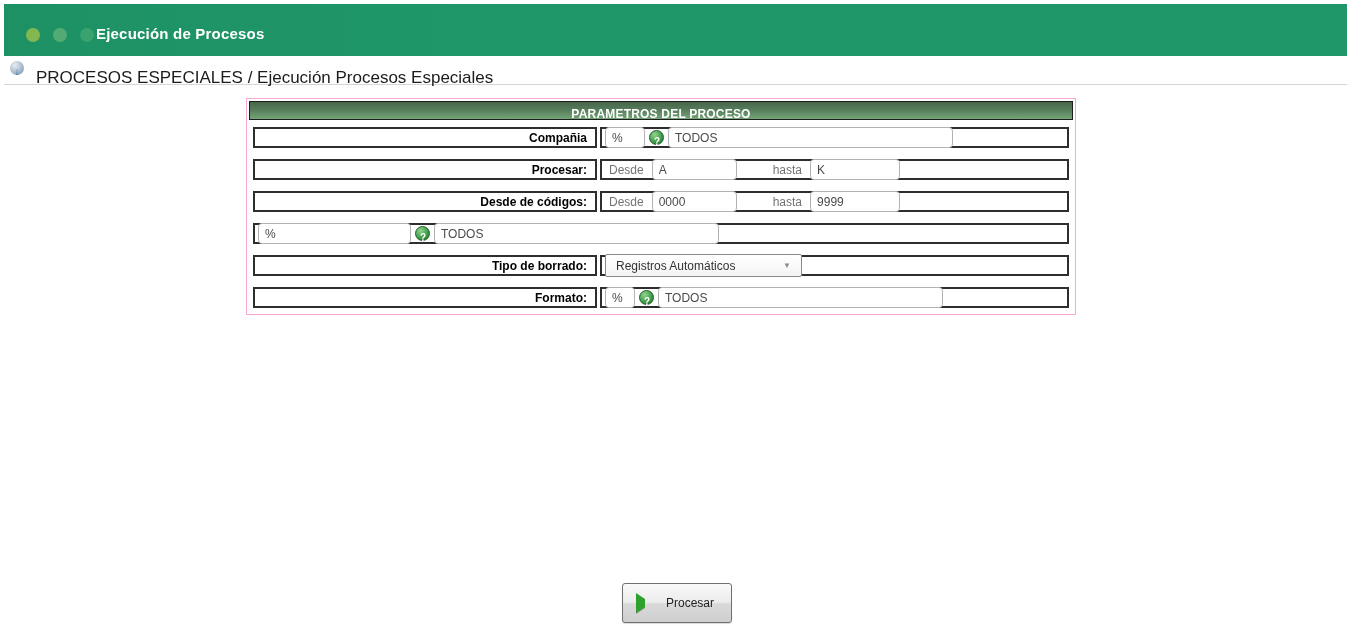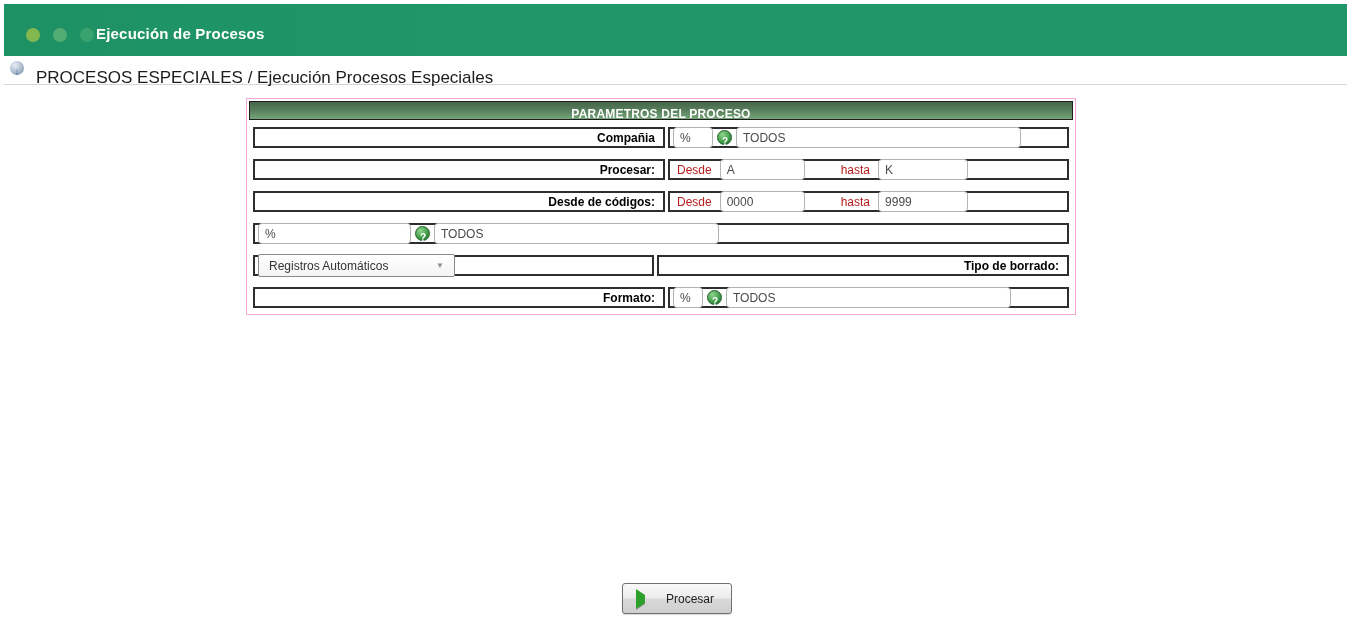--- a/index.html
+++ b/index.html
@@ -43,37 +43,37 @@
     border: 1px solid #f9a8d4; background: #ffffff; padding: 2px;
   }
   .panel-title {
     height: 19px; border: 1px solid #1d1d1d;
     background: linear-gradient(180deg, #47664b 0%, #567c5a 45%, #74a577 100%);
     color: #ffffff; font-size: 12px; font-weight: bold; text-align: center; line-height: 17px;
     letter-spacing: 0.2px;
   }
   .prow { display: flex; gap: 3px; margin-top: 3px; height: 29px; }
   .pcell { border: 2px solid #2e2e2e; background: #ffffff; display: flex; align-items: center; }
-  .pcell-label { width: 412px; justify-content: flex-end; padding-right: 4px; }
+  .pcell-label { width: 344px; justify-content: flex-end; padding-right: 4px; }
   .pcell-label span { font-size: 12px; font-weight: bold; color: #000; }
   .pcell-value { flex: 1; padding-left: 3px; gap: 4px; }
 
   .tin {
     height: 21px; border: 1px solid #b3b3b3; border-radius: 4px;
     padding: 0 6px; font-size: 12px; color: #4a4a4a; outline: none;
     font-family: "Liberation Sans", "DejaVu Sans", sans-serif; background: #fff;
   }
   .tin-code-sm  { width: 30px; }
   .tin-code-md  { width: 40px; }
   .tin-code-lg  { width: 153px; }
   .tin-desc     { width: 285px; }
   .tin-range    { width: 85px; }
   .tin-range2   { width: 90px; }
 
-  .rng-label { font-size: 12px; color: #b91c1c; }
+  .rng-label { font-size: 12px; color: #737373; }
   .rng-label.hasta { margin-left: 28px; }
 
   .help-icon {
     width: 15px; height: 15px; border-radius: 50%; flex: 0 0 15px;
     background: radial-gradient(circle at 35% 28%, #8ed48e, #3d9a46 60%, #256e2d);
     border: 1px solid #1f5c26;
     color: #ffffff; font-size: 10px; font-weight: bold; line-height: 13px; text-align: center;
     cursor: pointer;
   }
 
@@ -81,21 +81,21 @@
     width: 197px; height: 23px; border: 1px solid #8a8a8a; border-radius: 2px;
     background: linear-gradient(180deg, #ffffff, #f4f4f4);
     display: flex; align-items: center; justify-content: space-between;
     padding: 0 6px; cursor: pointer;
   }
   .fake-select .sel-text { font-size: 12px; color: #333; }
   .fake-select .sel-arrow { font-size: 8px; color: #8c8c8c; }
 
   
   .process-btn {
-    position: absolute; left: 618px; top: 579px; width: 110px; height: 31px;
+    position: absolute; left: 618px; top: 579px; width: 110px; height: 40px;
     border: 1px solid #707070; border-radius: 3px;
     background: linear-gradient(180deg, #f9f9f9 0%, #ececec 48%, #d9d9d9 52%, #cfcfcf 100%);
     display: flex; align-items: center; justify-content: center; gap: 9px;
     font-family: "Liberation Sans", "DejaVu Sans", sans-serif;
     cursor: pointer; box-shadow: 0 1px 1px rgba(0,0,0,0.15);
   }
   .play-icon {
     width: 0; height: 0;
     border-left: 9px solid #2ea12c; border-top: 6px solid transparent; border-bottom: 6px solid transparent;
     filter: drop-shadow(0 1px 0 rgba(0,0,0,0.35));
@@ -159,28 +159,28 @@
 
   <div class="prow">
     <div class="pcell pcell-value">
       <input class="tin tin-code-lg" value="%" style="">
       <span class="help-icon">?</span>
       <input class="tin tin-desc" value="TODOS" style="">
     </div>
   </div>
 
   <div class="prow">
+    <div class="pcell pcell-label">
+      <span>Tipo de borrado:</span>
+    </div>
     <div class="pcell pcell-value">
       <div class="fake-select">
         <span class="sel-text">Registros Automáticos</span>
         <span class="sel-arrow">▼</span>
       </div>
-    </div>
-    <div class="pcell pcell-label">
-      <span>Tipo de borrado:</span>
     </div>
   </div>
 
   <div class="prow">
     <div class="pcell pcell-label">
       <span>Formato:</span>
     </div>
     <div class="pcell pcell-value">
       <input class="tin tin-code-sm" value="%" style="">
       <span class="help-icon">?</span>

